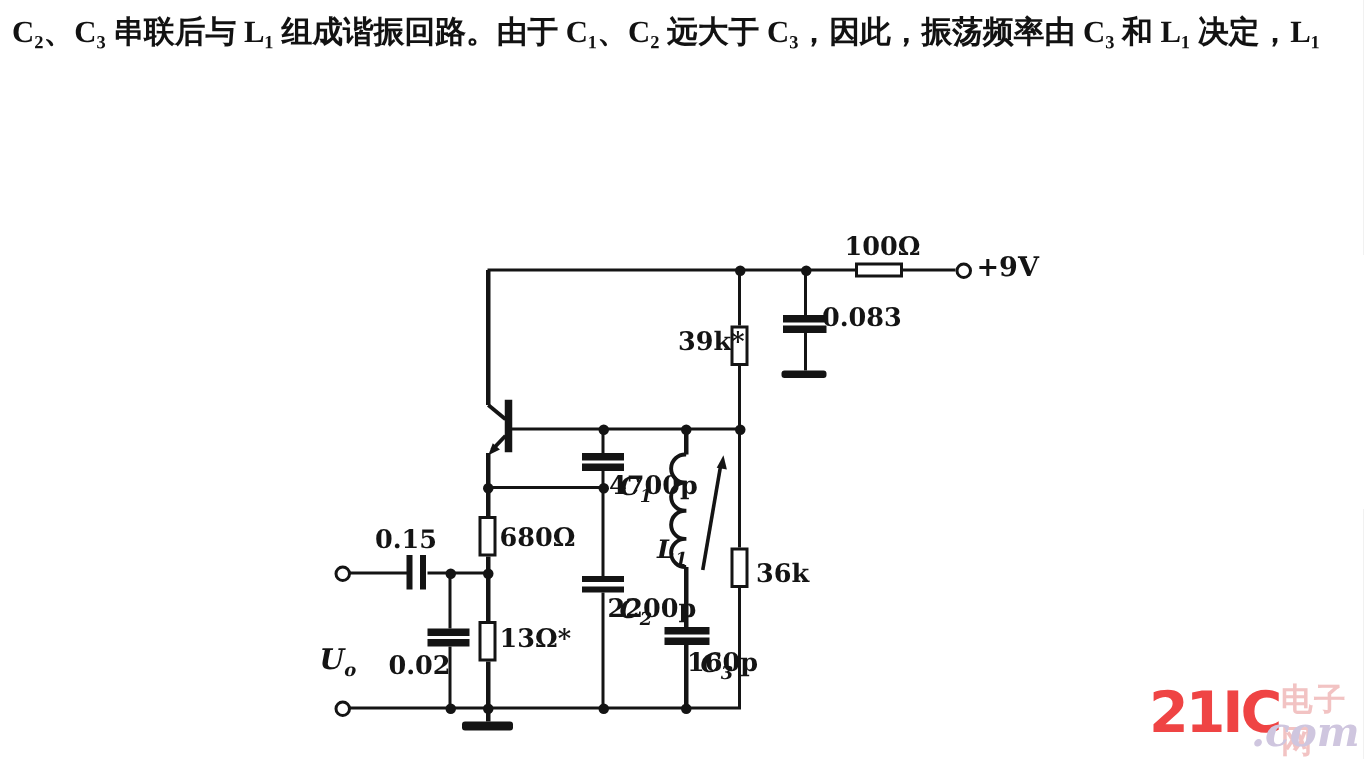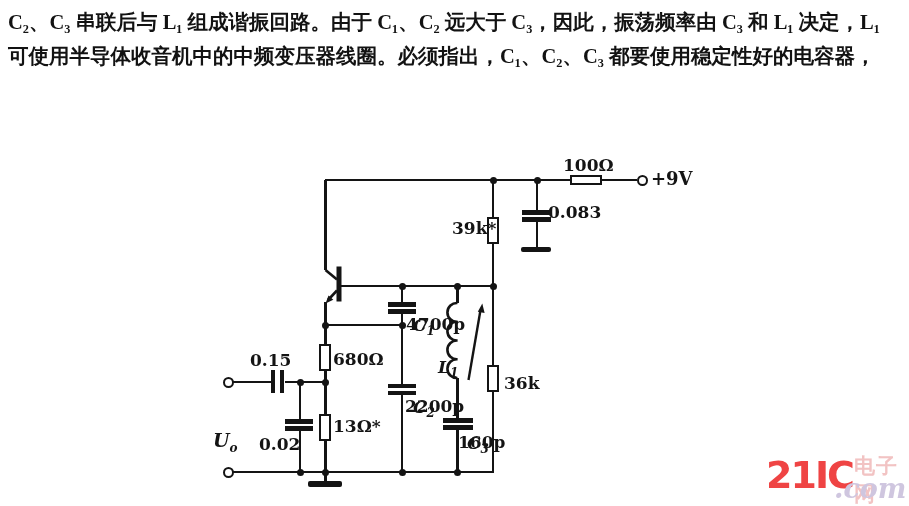--- a/index.html
+++ b/index.html
@@ -33,21 +33,20 @@
   .wm .com{position:absolute;left:68px;top:22px;font-style:italic;font-weight:bold;font-size:27px;
            color:#cfc6df;font-family:"DejaVu Serif","Liberation Serif",serif;}
 </style>
 </head>
 <body>
 
 <div class="page">
 
   <div class="para">
     <div>C₂、C₃ 串联后与 L₁ 组成谐振回路。由于 C₁、C₂ 远大于 C₃，因此，振荡频率由 C₃ 和 L₁ 决定，L₁</div>
-    <div>可使用半导体收音机中的中频变压器线圈。必须指出，C₁、C₂、C₃ 都要使用稳定性好的电容器，</div>
   </div>
 
   <div class="wh" style="left:325px;top:179px;width:312px;"></div>
   <div class="wh" style="left:341px;top:284.5px;width:153px;"></div>
   <div class="wh" style="left:324px;top:323.8px;width:78px;"></div>
   <div class="wh" style="left:233px;top:380.8px;width:39px;"></div>
   <div class="wh" style="left:284.5px;top:380.8px;width:41px;"></div>
   <div class="wh" style="left:233px;top:470.8px;width:261px;"></div>
 
   <div class="wv" style="left:324.3px;top:180px;height:90px;"></div>

